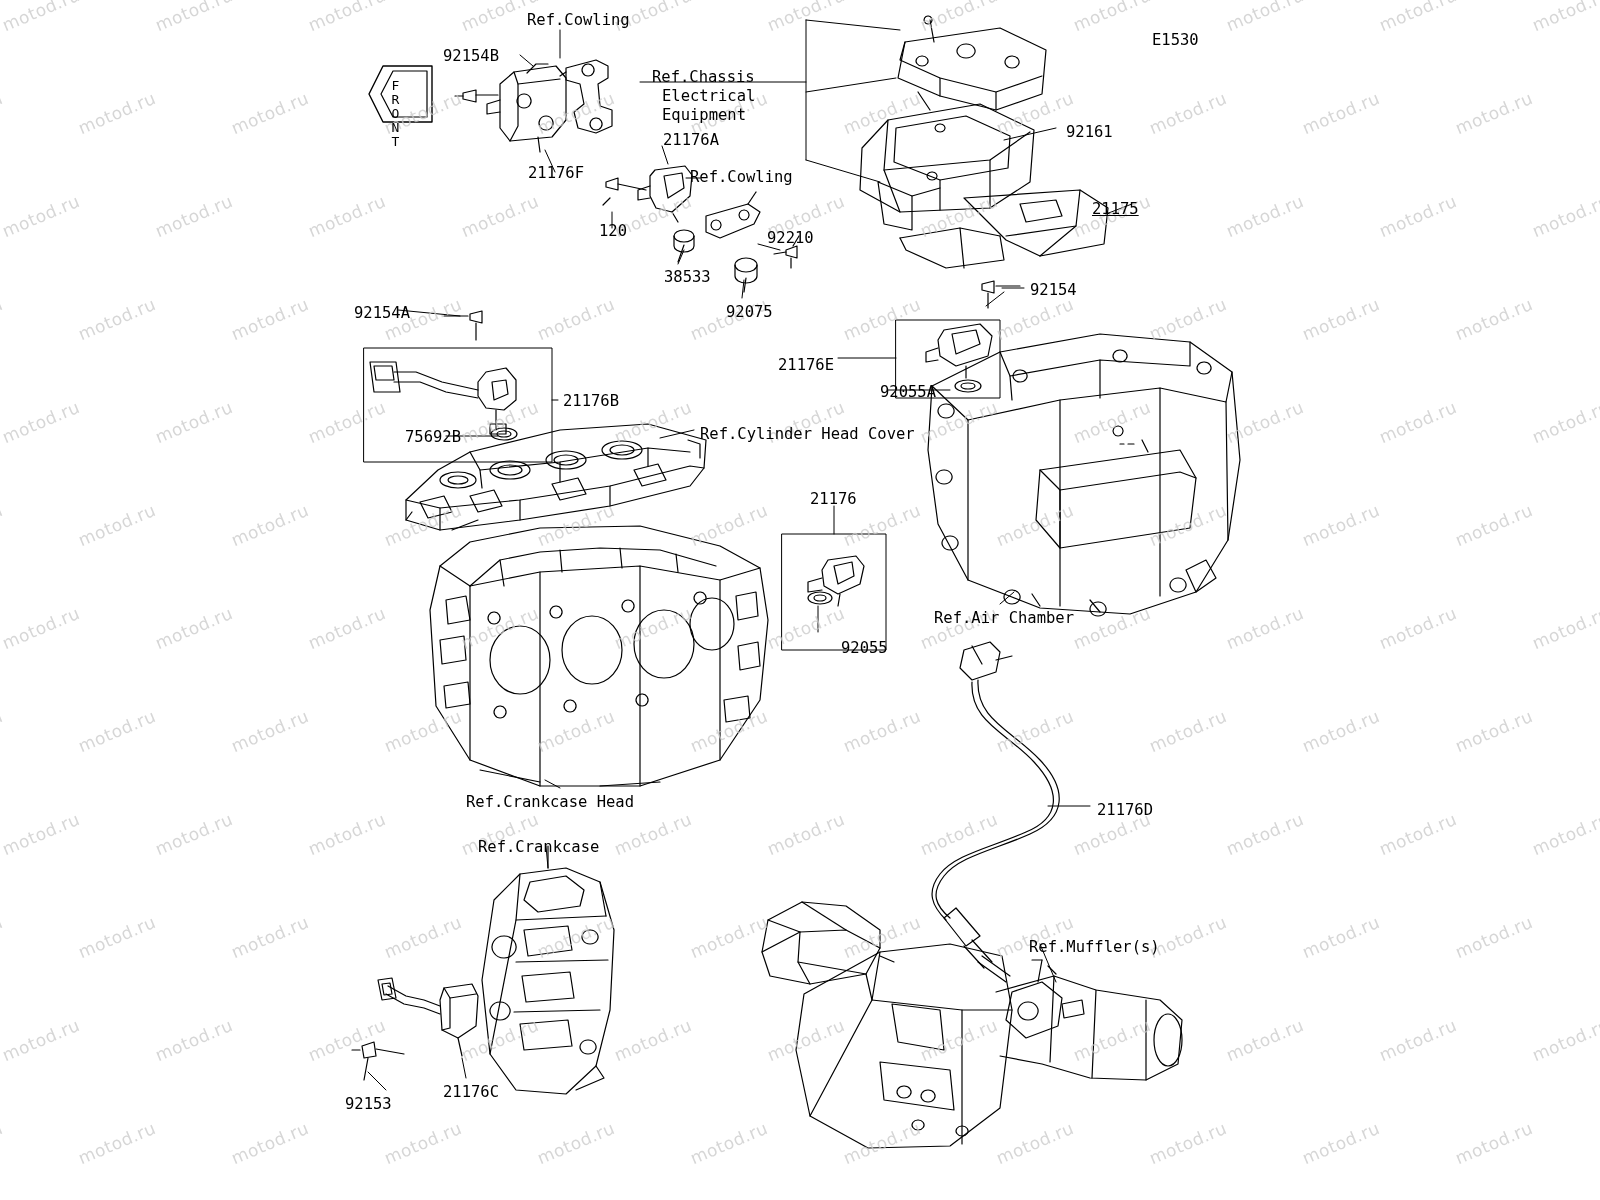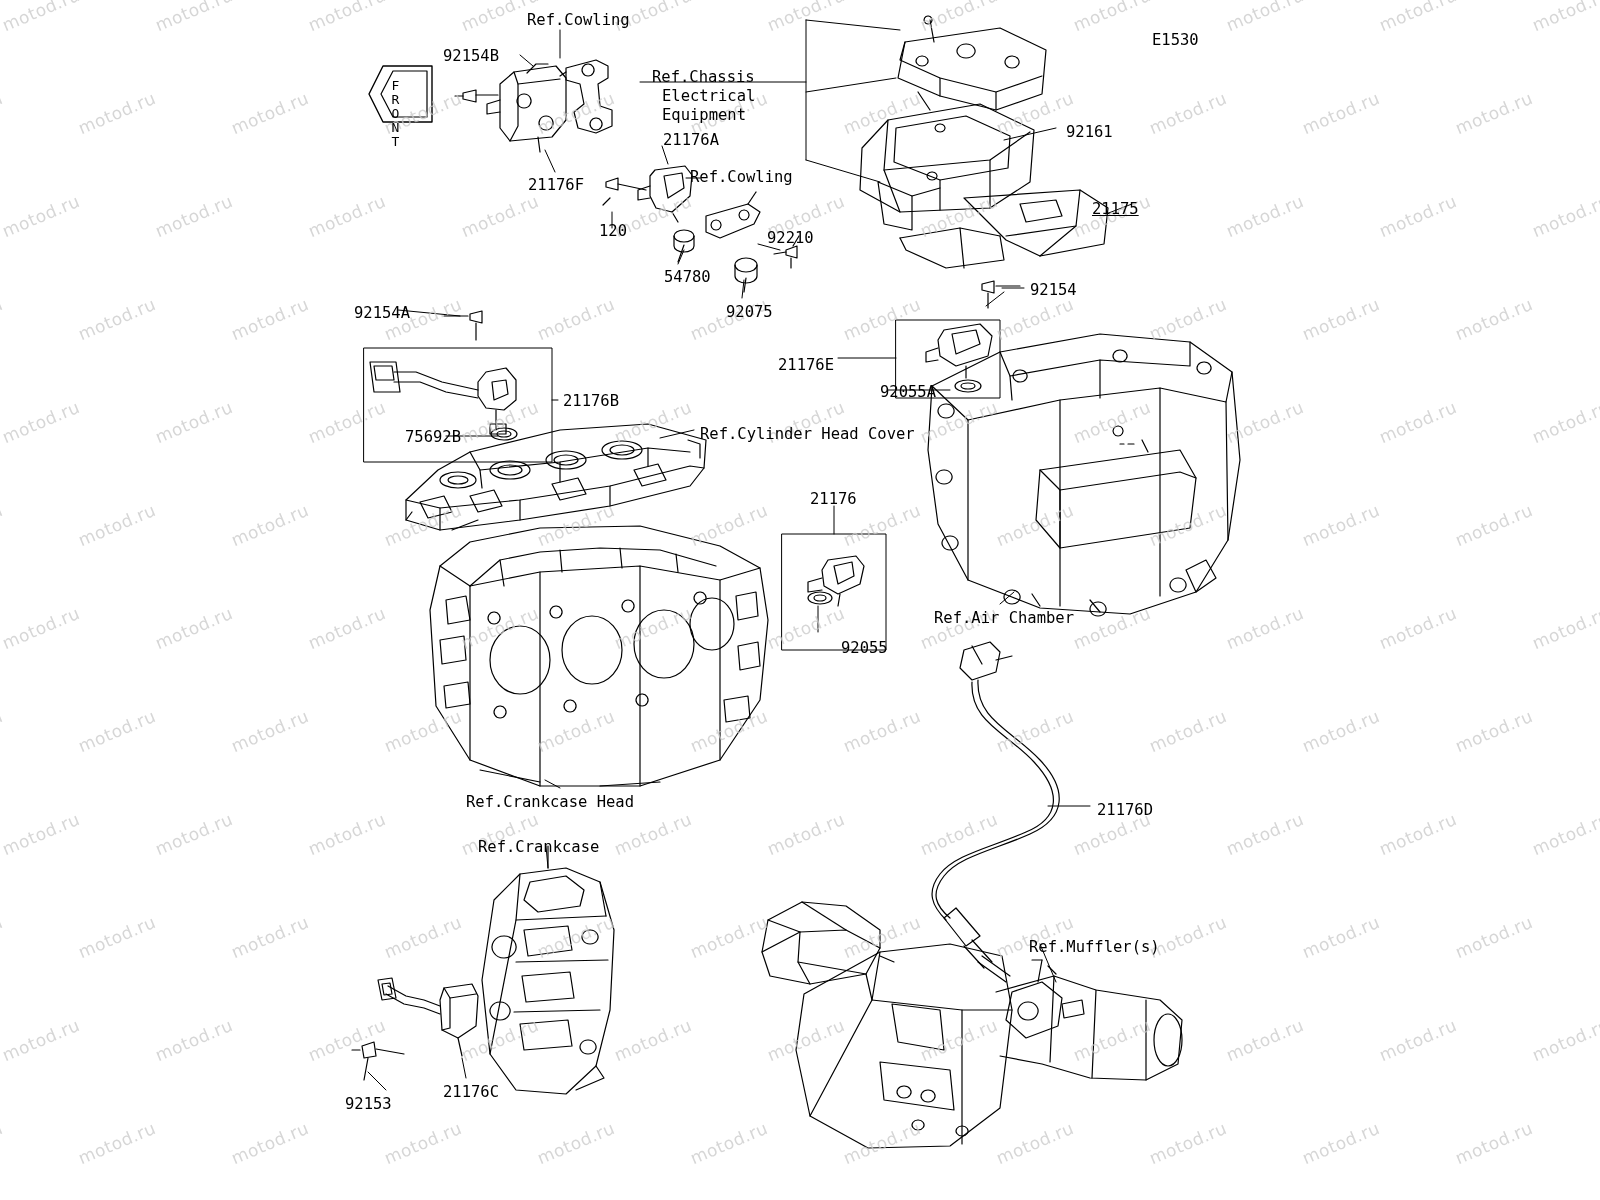--- a/index.html
+++ b/index.html
@@ -606,24 +606,24 @@
       <div class="lbl" style="left: 652px; top: 68px;">Ref.Chassis</div>
       <div class="lbl" style="left: 662px; top: 87px;">Electrical</div>
       <div class="lbl" style="left: 662px; top: 106px;">Equipment</div>
       <div class="lbl" style="left: 690px; top: 168px;">Ref.Cowling</div>
       <div class="lbl" style="left: 700px; top: 425px;">Ref.Cylinder Head Cover</div>
       <div class="lbl" style="left: 934px; top: 609px;">Ref.Air Chamber</div>
       <div class="lbl" style="left: 466px; top: 793px;">Ref.Crankcase Head</div>
       <div class="lbl" style="left: 478px; top: 838px;">Ref.Crankcase</div>
       <div class="lbl" style="left: 986px; top: 938px; margin-left: 43px;">Ref.Muffler(s)</div>
       <div class="lbl" style="left: 443px; top: 47px;">92154B</div>
-      <div class="lbl" style="left: 528px; top: 176px;">21176F</div>
+      <div class="lbl" style="left: 528px; top: 164px;">21176F</div>
       <div class="lbl" style="left: 663px; top: 131px;">21176A</div>
       <div class="lbl" style="left: 599px; top: 222px;">120</div>
-      <div class="lbl" style="left: 664px; top: 268px;">54780</div>
+      <div class="lbl" style="left: 664px; top: 268px;">38533</div>
       <div class="lbl" style="left: 767px; top: 229px;">92210</div>
       <div class="lbl" style="left: 726px; top: 303px;">92075</div>
       <div class="lbl" style="left: 1066px; top: 123px;">92161</div>
       <div class="lbl" style="left: 1092px; top: 200px; text-decoration: underline;">21175</div>
       <div class="lbl" style="left: 1030px; top: 281px;">92154</div>
       <div class="lbl" style="left: 778px; top: 356px;">21176E</div>
       <div class="lbl" style="left: 880px; top: 383px;">92055A</div>
       <div class="lbl" style="left: 354px; top: 304px;">92154A</div>
       <div class="lbl" style="left: 563px; top: 392px;">21176B</div>
       <div class="lbl" style="left: 405px; top: 428px;">75692B</div>

